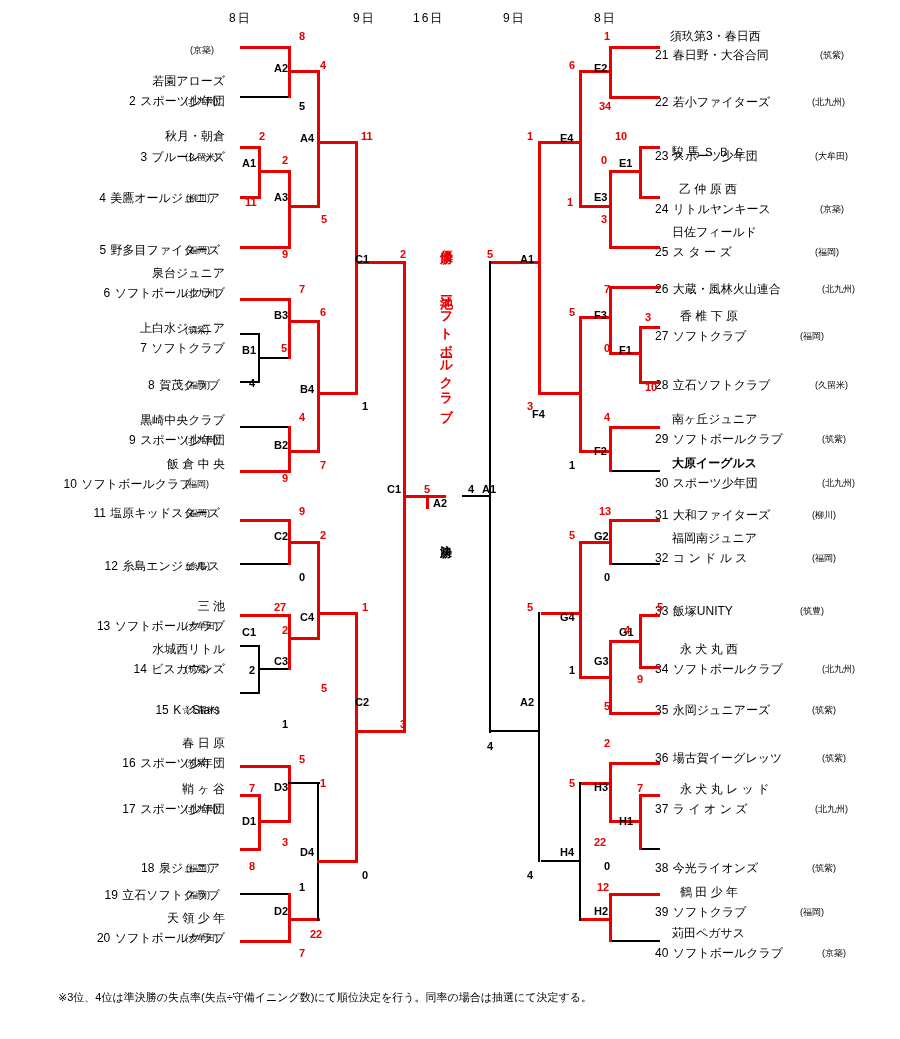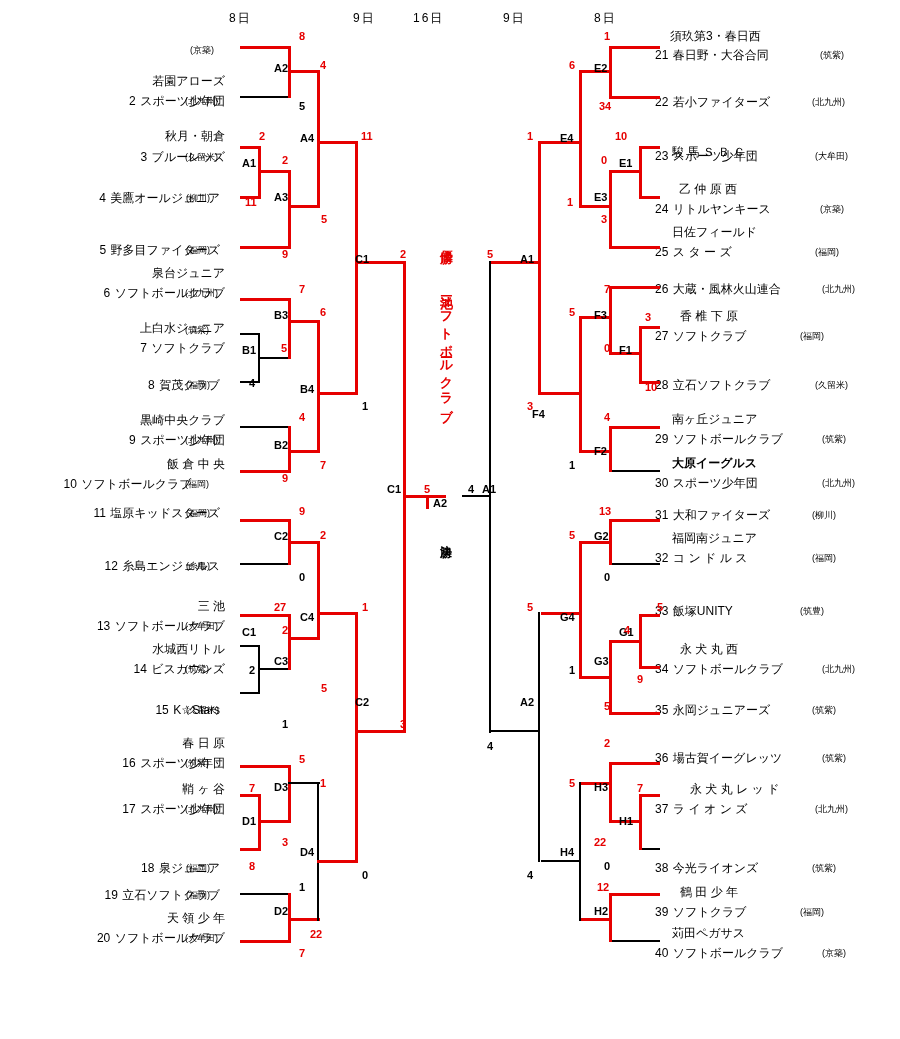--- a/index.html
+++ b/index.html
@@ -258,21 +258,21 @@
     <span class="team">永岡ジュニアーズ</span>
   </div>
   <div class="abs tiny" style="left:812px;top:704px;">(筑紫)</div>
 
   <div class="abs" style="left:655px;top:748px;">
     <span class="team">36</span>
     <span class="team">場古賀イーグレッツ</span>
   </div>
   <div class="abs tiny" style="left:822px;top:752px;">(筑紫)</div>
 
-  <div class="abs team" style="left:680px;top:781px;margin-left:10px;">永 犬 丸 レ ッ ド</div>
+  <div class="abs team" style="left:680px;top:781px;">永 犬 丸 レ ッ ド</div>
   <div class="abs" style="left:655px;top:799px;">
     <span class="team">37</span>
     <span class="team">ラ イ オ ン ズ</span>
   </div>
   <div class="abs tiny" style="left:815px;top:803px;">(北九州)</div>
 
   <div class="abs" style="left:655px;top:858px;">
     <span class="team">38</span>
     <span class="team">今光ライオンズ</span>
   </div>
@@ -546,14 +546,15 @@
   <div class="abs num" style="left:604px;top:700px;">5</div>
   <div class="abs numk" style="left:487px;top:740px;">4</div>
   <div class="abs num" style="left:604px;top:737px;">2</div>
   <div class="abs num" style="left:569px;top:777px;">5</div>
   <div class="abs num" style="left:637px;top:782px;">7</div>
   <div class="abs num" style="left:594px;top:836px;">22</div>
   <div class="abs numk" style="left:604px;top:860px;">0</div>
   <div class="abs numk" style="left:527px;top:869px;">4</div>
   <div class="abs num" style="left:597px;top:881px;">12</div>
 
+  <div class="abs note" style="left:58px;top:990px;">※3位、4位は準決勝の失点率(失点÷守備イニング数)にて順位決定を行う。同率の場合は抽選にて決定する。</div>
 
 </div>
 
 </body></html>

